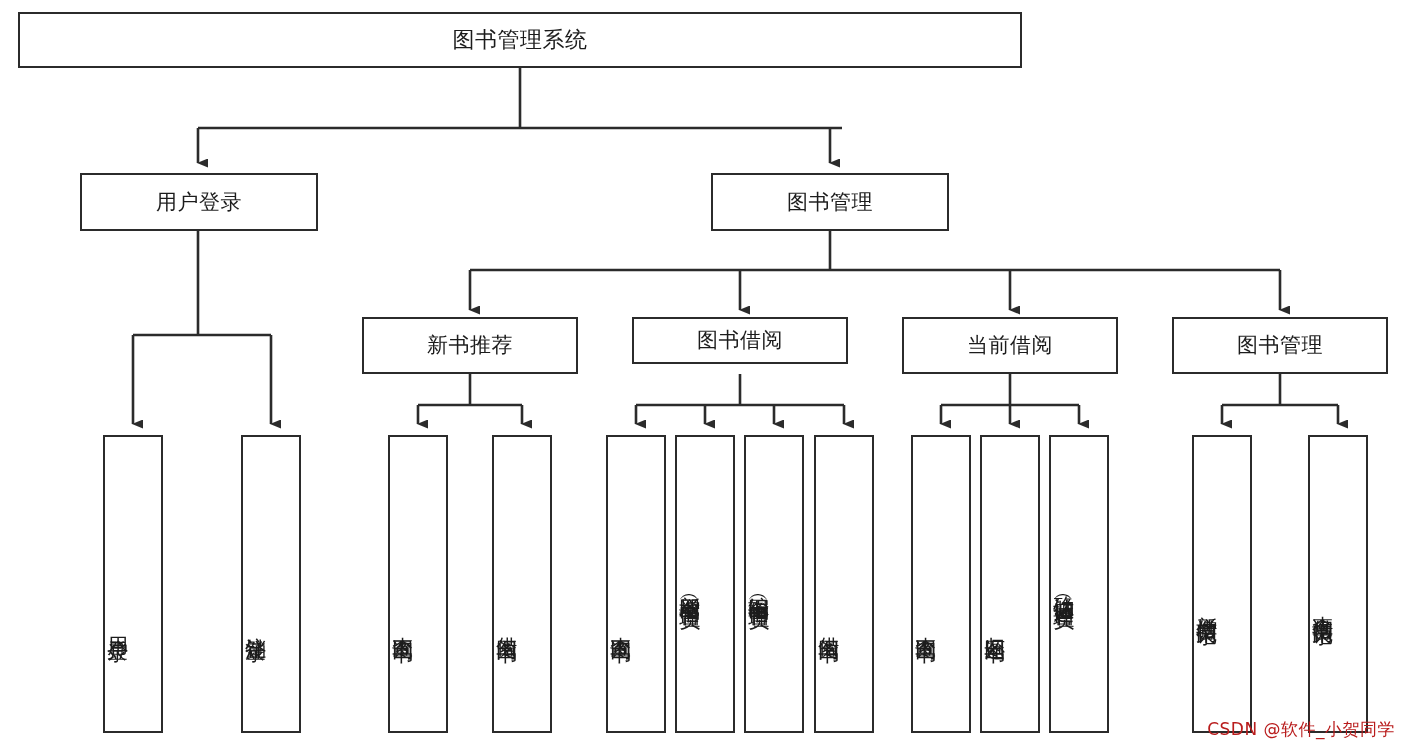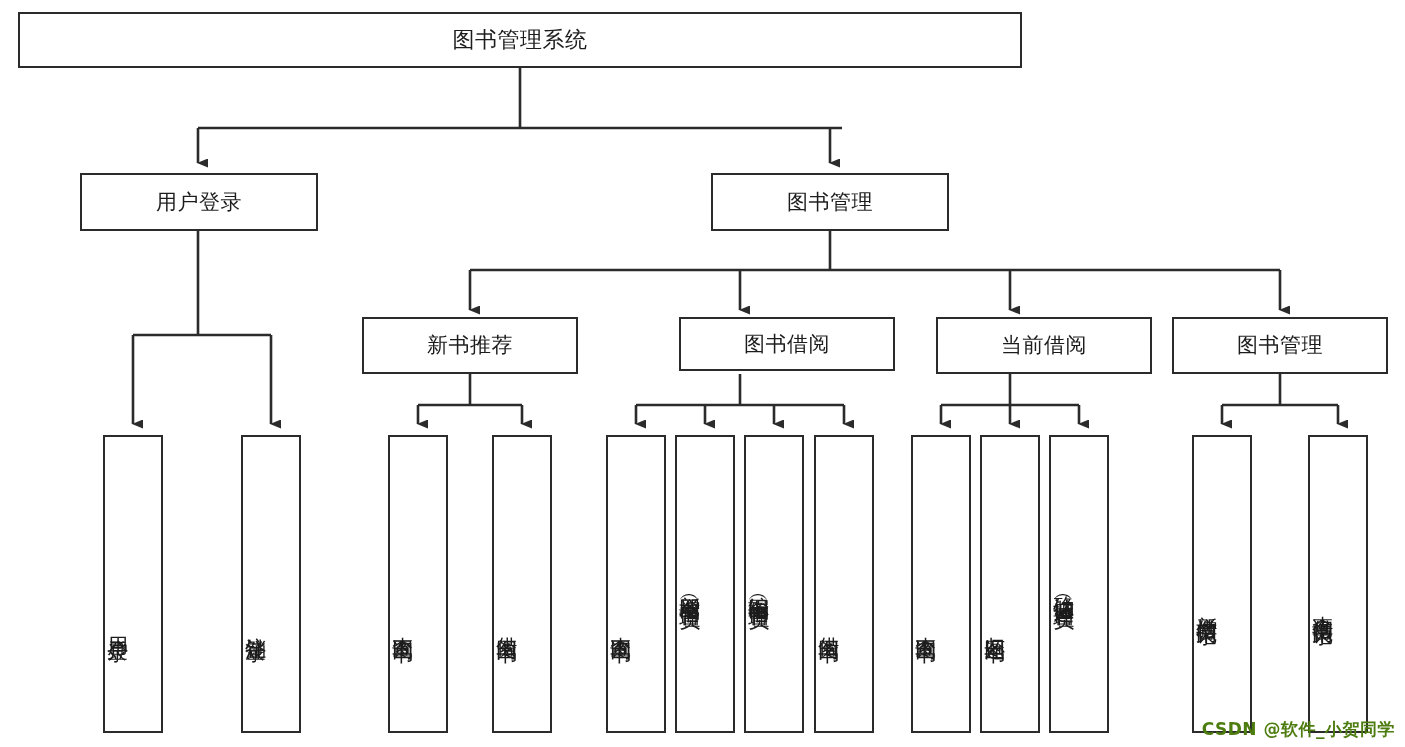--- a/index.html
+++ b/index.html
@@ -58,25 +58,24 @@
     white-space: nowrap;
     display: block;
   }
   .node-root .label { font-size: 22px; }
 
   #watermark {
     position: absolute;
     right: 10px;
     bottom: 6px;
     font-size: 17px;
-    color: #4d7c0f;
+    color: #b91c1c;
     letter-spacing: 0.5px;
     z-index: 3;
     white-space: nowrap;
-    font-weight: bold;
   }
 </style>
 </head>
 <body>
 
 <div id="canvas">
 
   <svg id="edges" viewBox="0 0 1405 747" width="1405" height="747" xmlns="http://www.w3.org/2000/svg">
     <defs>
       <marker id="arrowhead" markerWidth="9" markerHeight="11" refX="4.5" refY="10" orient="auto" markerUnits="userSpaceOnUse">
@@ -134,24 +133,24 @@
   <div class="node node-h" style="left:80px; top:173px; width:238px; height:58px;">
     <span class="label">用户登录</span>
   </div>
   <div class="node node-h" style="left:711px; top:173px; width:238px; height:58px;">
     <span class="label">图书管理</span>
   </div>
 
   <div class="node node-h" style="left:362px; top:317px; width:216px; height:57px;align-items:center;">
     <span class="label">新书推荐</span>
   </div>
-  <div class="node node-h" style="left:632px; top:317px; width:216px; height:54px;margin-left:47px;">
+  <div class="node node-h" style="left:632px; top:317px; width:216px; height:47px;">
     <span class="label">图书借阅</span>
   </div>
-  <div class="node node-h" style="left:936px; top:317px; width:216px; height:57px;">
+  <div class="node node-h" style="left:902px; top:317px; width:216px; height:57px;">
     <span class="label">当前借阅</span>
   </div>
   <div class="node node-h" style="left:1172px; top:317px; width:216px; height:57px;">
     <span class="label">图书管理</span>
   </div>
 
   <div class="node node-v" style="left:103px; top:435px; width:60px; height:298px; padding-top:80px;">
     <span class="label">用户登录</span>
   </div>
   <div class="node node-v" style="left:241px; top:435px; width:60px; height:298px; padding-top:80px;">

